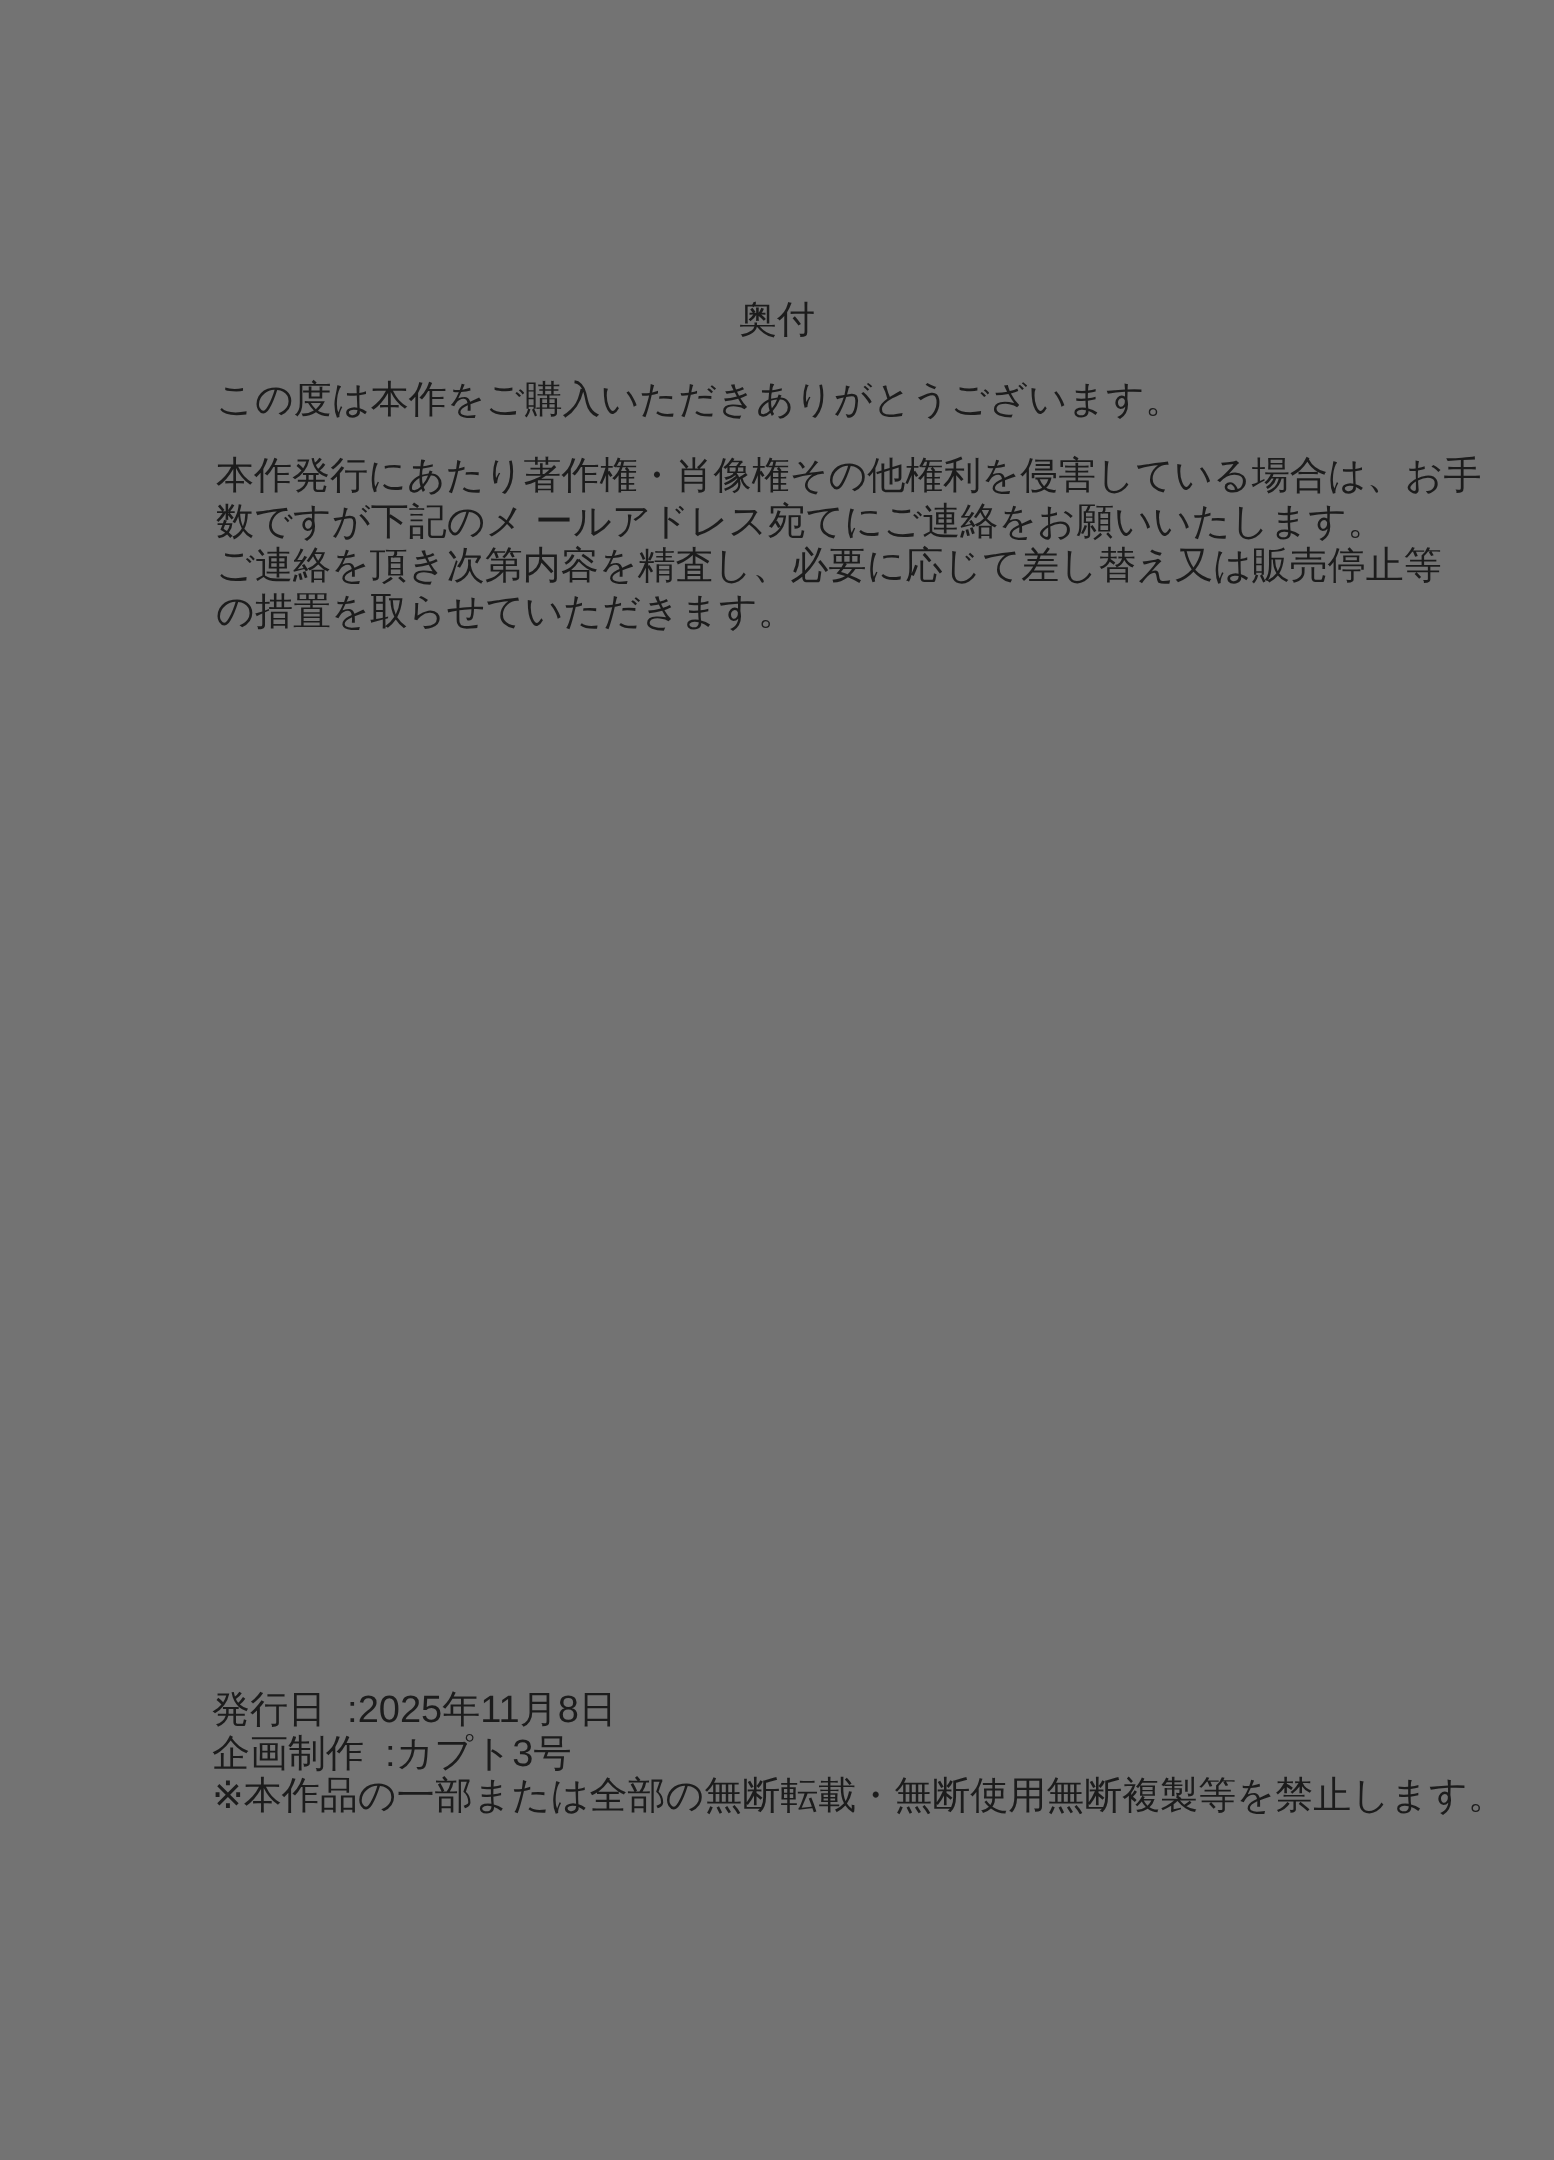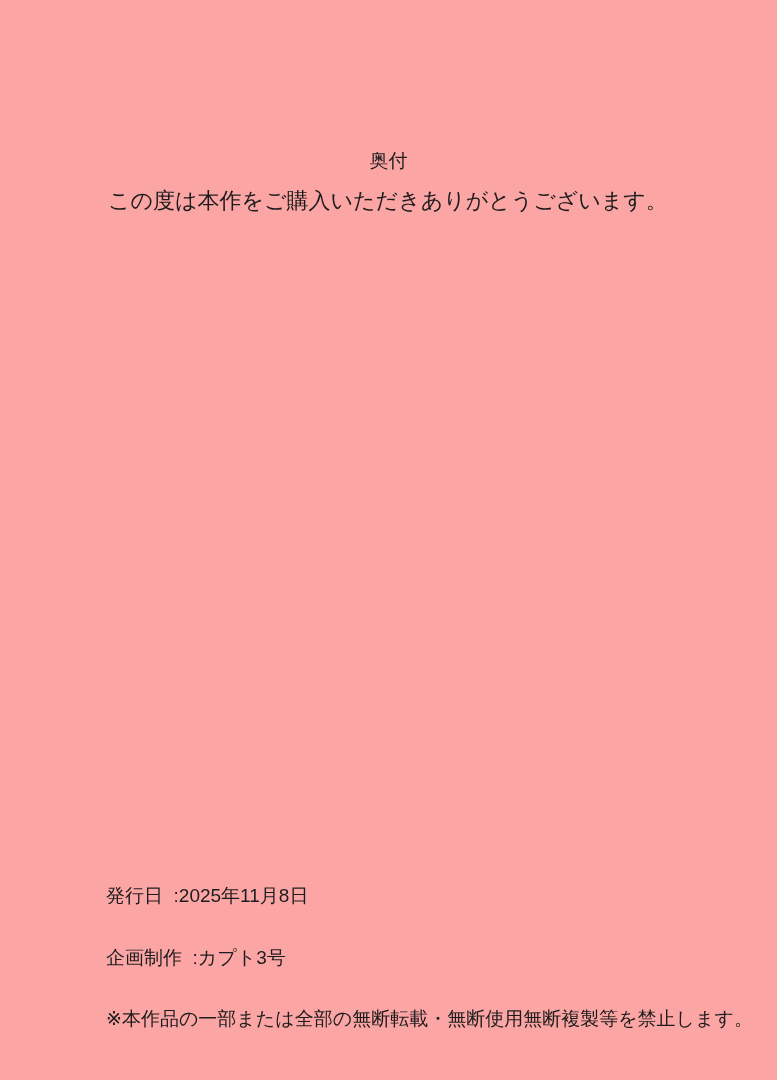--- a/index.html
+++ b/index.html
@@ -4,40 +4,40 @@
 <style>
   html, body {
     margin: 0;
     padding: 0;
     background: #ffffff;
   }
   .page {
     position: relative;
     width: 777px;
     height: 1080px;
-    background: #fca5a5;
+    background: #737373;
     overflow: hidden;
     font-family: "Liberation Sans", "DejaVu Sans", sans-serif;
     color: #1c1c1c;
     -webkit-font-smoothing: antialiased;
   }
   .doc-title {
     position: absolute;
     top: 150px;
     left: 0;
     width: 100%;
     text-align: center;
     font-size: 19px;
     line-height: 22px;
   }
   .thanks-paragraph {
     position: absolute;
     top: 190px;
     left: 108px;
-    font-size: 22px;
+    font-size: 19px;
     line-height: 22px;
     white-space: nowrap;
   }
   .rights-paragraph {
     position: absolute;
     top: 228px;
     left: 108px;
     font-size: 19px;
     line-height: 22.5px;
   }
@@ -46,32 +46,37 @@
   }
   .colophon {
     position: absolute;
     top: 845px;
     left: 106px;
     font-size: 19px;
     line-height: 21.7px;
   }
   .colophon .line {
     white-space: pre;
-    margin-top: 40px;
   }
 </style>
 </head>
 <body>
 
 <div class="page">
 
   <div class="doc-title">奥付</div>
 
   <div class="thanks-paragraph">この度は本作をご購入いただきありがとうございます。</div>
 
+  <div class="rights-paragraph">
+    <div class="line">本作発行にあたり著作権・肖像権その他権利を侵害している場合は、お手</div>
+    <div class="line">数ですが下記のメ ールアドレス宛てにご連絡をお願いいたします。</div>
+    <div class="line">ご連絡を頂き次第内容を精査し、必要に応じて差し替え又は販売停止等</div>
+    <div class="line">の措置を取らせていただきます。</div>
+  </div>
 
   <div class="colophon">
     <div class="line">発行日  :2025年11月8日</div>
     <div class="line">企画制作  :カプト3号</div>
     <div class="line">※本作品の一部または全部の無断転載・無断使用無断複製等を禁止します。</div>
   </div>
 
 </div>
 
 </body></html>

